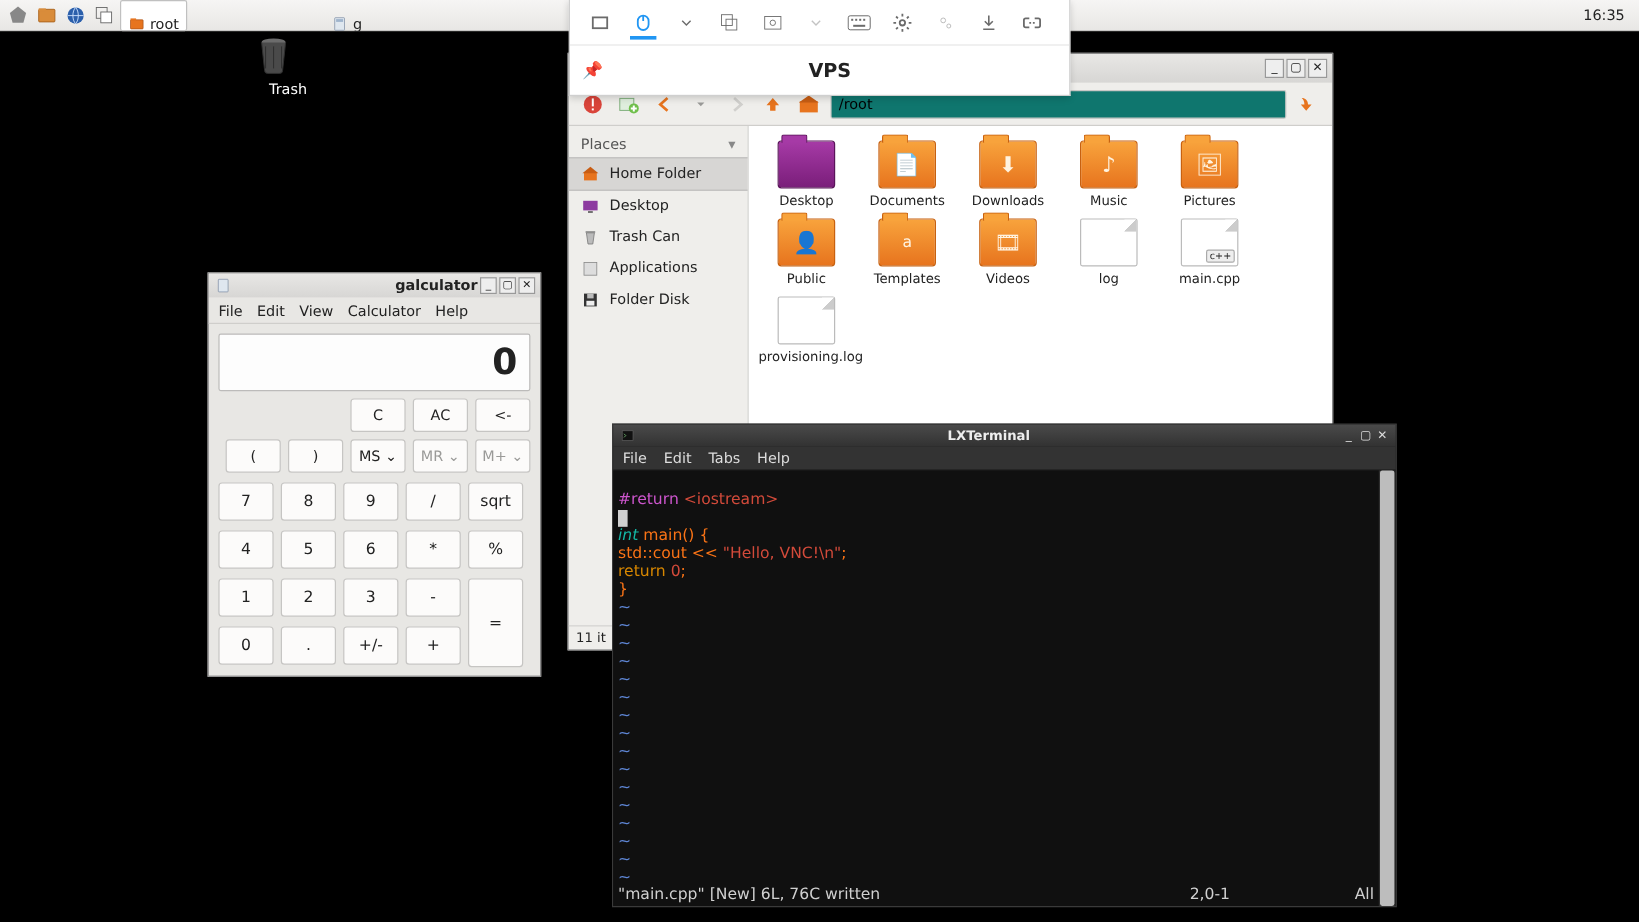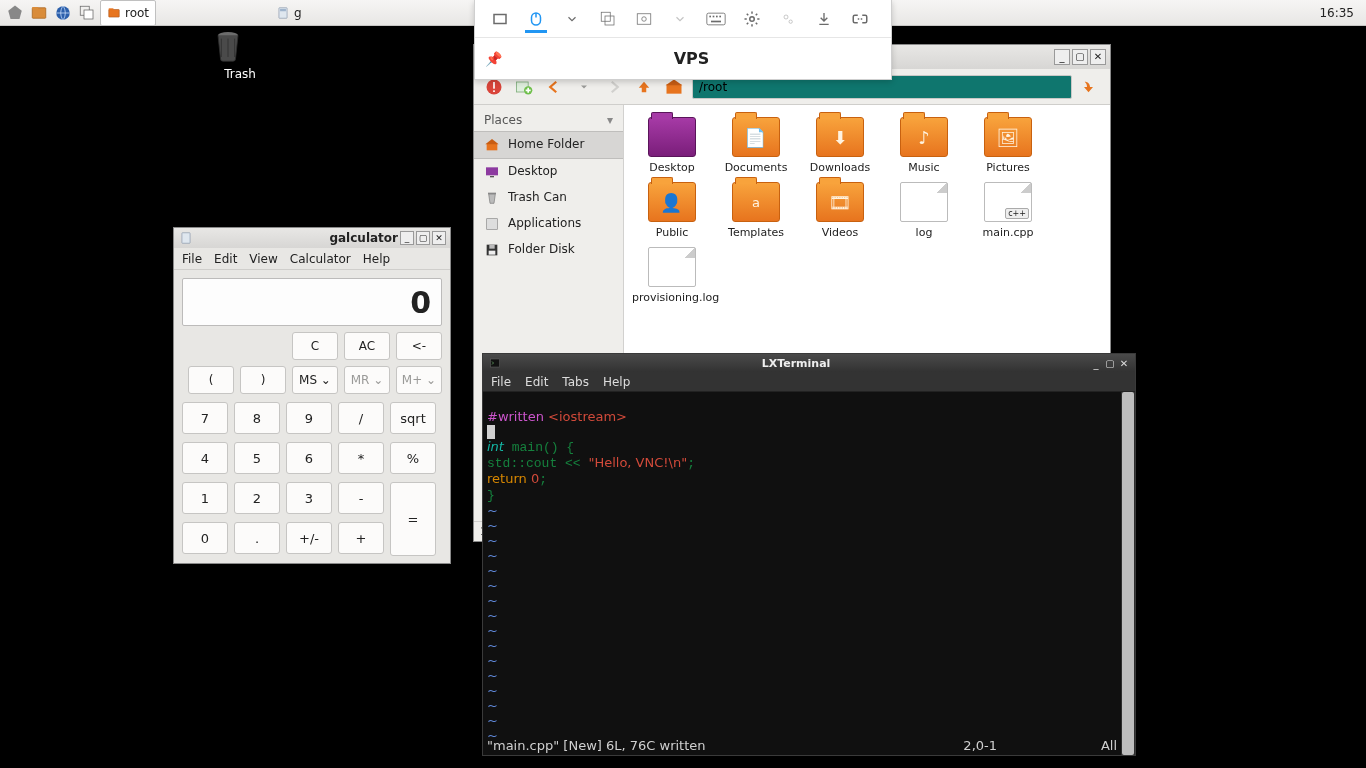--- a/index.html
+++ b/index.html
@@ -6,21 +6,21 @@
   body { width: 1366px; height: 768px; background: #000; position: relative; overflow: hidden; font-size: 12px; color: #222; }
 
   
   .taskbar {
     position: absolute; left:0; top:0; width:1366px; height:26px;
     background: linear-gradient(#f6f5f4,#e8e7e5);
     border-bottom:1px solid #c7c6c4;
     display:flex; align-items:center; gap:2px; padding:0 4px;
   }
   .taskbar .ico { width:22px; height:22px; display:flex;align-items:center;justify-content:center; }
-  .taskbar .task { display:flex;align-items:center;gap:4px; height:22px; padding:12px 6px; }
+  .taskbar .task { display:flex;gap:4px; height:22px; padding:12px 6px; }
   .taskbar .task.active{ background:#fff; border:1px solid #c0c0c0; border-radius:2px;}
   .taskbar .spacer{flex:1;}
   .taskbar .clock{padding:0 8px; font-size:12px;}
 
   
   .novnc-bar{
     position:absolute; left:474px; top:0; width:418px; height:80px;
     background:#fff; border:1px solid #cfcfcf; border-top:none;
     box-shadow:0 2px 6px rgba(0,0,0,.18); z-index:40;
   }
@@ -78,32 +78,32 @@
   .calc-row{display:flex; gap:6px; margin-top:6px; justify-content:flex-end;}
   .cbtn{height:32px; background:#fcfbfa; border:1px solid #c6c5c3; border-radius:3px; display:flex;align-items:center;justify-content:center; font-size:13px;}
   .cbtn.w1{width:46px;}
   .cbtn.small{height:28px; font-size:12px;}
   .cbtn.disabled{color:#9a9a98;}
   .calc-grid{display:grid; grid-template-columns: repeat(5, 46px); grid-auto-rows:34px; gap:6px; margin-top:8px;}
   .cbtn.tall{grid-row:span 2; height:auto;}
 
   
   .term{
-    position:absolute; left:482px; top:353px; width:654px; height:403px;
+    position:absolute; left:510px; top:353px; width:654px; height:403px;
     background:#1e1e1e; border:1px solid #3a3a3a; z-index:30; color:#ddd;
     font-family:"DejaVu Sans Mono","Liberation Mono",monospace;
   }
   .term-titlebar{height:18px; background:linear-gradient(#4a4a4a,#323232); display:flex;align-items:center; padding:0 4px; color:#eee; font-size:11px;}
   .term-titlebar .t{flex:1; text-align:center; font-weight:700;}
   .term-titlebar .wbtn{width:14px;height:14px;color:#ddd;font-size:10px;display:flex;align-items:center;justify-content:center;}
   .term-menu{height:20px; background:#333; border-bottom:1px solid #222; display:flex; gap:14px; padding:0 8px; align-items:center; font-size:12px; color:#ddd;}
   .term-screen{position:relative; height:calc(100% - 38px); background:#101010; padding:2px 4px; font-size:13px; line-height:15px; white-space:pre;}
   .term-screen .scroll{position:absolute; right:0; top:0; width:14px; height:100%; background:#2d2d2d;}
   .term-screen .scroll .thumb{position:absolute; left:1px; right:1px; top:0; height:100%; background:#bdbdbd; border-radius:2px;}
-  .c-mag{color:#cc55cc;} .c-red{color:#d24a3a;} .c-grn{color:#14b8a6;font-style:italic;} .c-org{color:#d78700;} .c-blu{color:#5f87d7;} .c-wht{color:#15803d;font-family:Liberation Mono, monospace;}
+  .c-mag{color:#cc55cc;} .c-red{color:#d24a3a;} .c-grn{color:#14b8a6;font-style:italic;} .c-org{color:#d78700;} .c-blu{color:#5f87d7;} .c-wht{color:#f97316;}
   .term-status{position:absolute; bottom:2px; left:4px; right:18px; display:flex; justify-content:space-between; color:#d0d0d0;}
   .term-status .mid{position:absolute; left:0; right:0; text-align:center;}
   .term-cursor{display:inline-block; width:8px; height:14px; background:#d0d0d0; vertical-align:bottom;}
 
   svg{display:block;}
 </style>
 </head>
 <body>
 
 <div class="taskbar">
@@ -484,21 +484,21 @@
     <div class="wbtn">▢</div>
     <div class="wbtn">✕</div>
   </div>
   <div class="term-menu">
     <span>File</span>
     <span>Edit</span>
     <span>Tabs</span>
     <span>Help</span>
   </div>
   <div class="term-screen">
-<span class="c-mag">#written </span><span class="c-red">&lt;iostream&gt;</span>
+<span class="c-mag">#return </span><span class="c-red">&lt;iostream&gt;</span>
 <span class="term-cursor"></span>
 <span class="c-grn">int</span><span class="c-wht"> main() {</span>
 <span class="c-wht">std::cout &lt;&lt; </span><span class="c-red">"Hello, VNC!\n"</span><span class="c-wht">;</span>
 <span class="c-org">return </span><span class="c-red">0</span><span class="c-wht">;</span>
 <span class="c-wht">}</span>
 <span class="c-blu">~</span>
 <span class="c-blu">~</span>
 <span class="c-blu">~</span>
 <span class="c-blu">~</span>
 <span class="c-blu">~</span>

